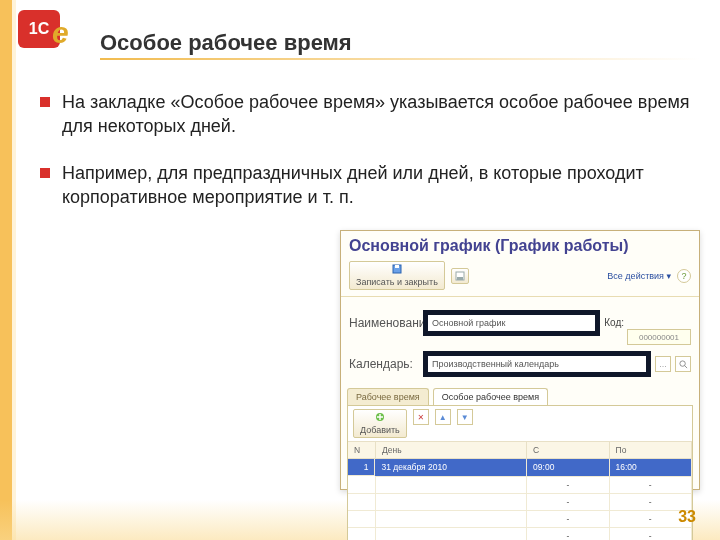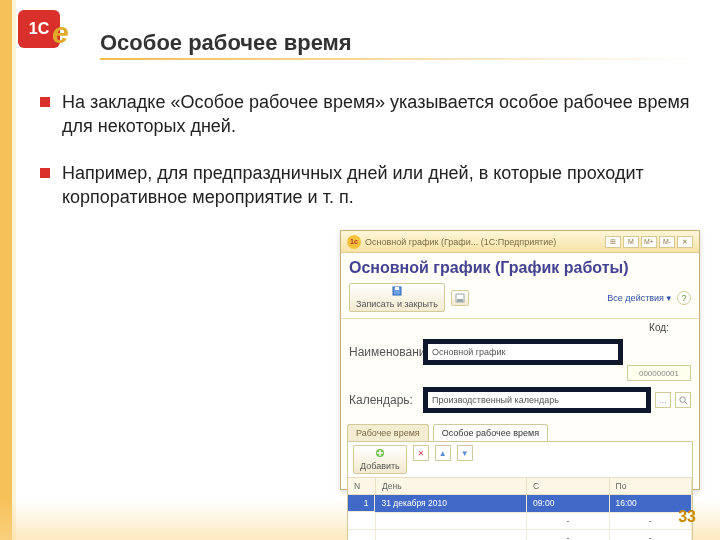--- a/index.html
+++ b/index.html
@@ -28,21 +28,21 @@
   .app-head { padding:6px 8px 4px; color:#434391; font-weight:bold; font-size:16px; }
   .toolbar { display:flex; align-items:center; gap:6px; padding:2px 8px 6px; border-bottom:1px solid #e8dcb2; }
   .tbtn { border:1px solid #d4c998; background:linear-gradient(#fff,#f3ead0); padding:2px 6px; border-radius:2px; display:flex; align-items:center; gap:3px; font-size:9px; color:#555;flex-direction:column; }
   .ticon { width:10px; height:10px; display:inline-block; }
   .flex1 { flex:1; }
   .link-all { color:#2a4ea0; font-size:9px; }
   .qmark { width:14px; height:14px; border:1px solid #d4c998; border-radius:7px; display:flex; align-items:center; justify-content:center; color:#6a9a3a; font-size:9px; background:#fff; }
   .form-row { display:flex; align-items:center; gap:4px; padding:3px 8px; }
   .lbl { width:70px; color:#555; font-size:12px; }
   .inp { flex:1; height:16px; border:5px solid #0f172a; background:#fff; padding:8px 4px; font-size:9px; color:#555; display:flex; align-items:center; }
-  .code-wrap { display:flex; align-items:center; gap:3px;flex-direction:column; }
+  .code-wrap { display:flex; align-items:center; gap:3px; }
   .code-in { width:64px; height:16px; border:1px solid #d4c998; background:#ffe; color:#888; font-size:8px; display:flex; align-items:center; justify-content:center;margin-top:29px; }
   .selbtn { width:16px; height:16px; border:1px solid #d4c998; background:#fff; display:flex; align-items:center; justify-content:center; font-size:8px; color:#777; }
   .tabs { display:flex; gap:4px; padding:0 6px; margin-top:8px; }
   .tab { padding:3px 8px; font-size:9px; border:1px solid #d4c998; border-bottom:none; border-radius:3px 3px 0 0; background:#f4ecd1; color:#7a6a40; }
   .tab.active { background:#fff; color:#333; }
   .tab-pane { margin:0 6px 6px; border:1px solid #d4c998; background:#fff; }
   .pane-tools { padding:3px 5px; display:flex; gap:6px; border-bottom:1px solid #e8e0c6; }
   .table { width:100%; border-collapse:collapse; font-size:8.5px; }
   .table th { text-align:left; font-weight:normal; color:#666; padding:3px 6px; border-bottom:1px solid #e8e0c6; border-right:1px solid #e8e0c6; background:#fbf6e6; }
   .table td { padding:3px 6px; border-bottom:1px solid #f0ead4; border-right:1px solid #f0ead4; color:#555; }
@@ -71,31 +71,20 @@
     </div>
     <div class="bp">
       <div class="sq"></div>
       <div>Например, для предпраздничных дней или дней, в которые проходит корпоративное мероприятие и т. п.</div>
     </div>
   </div>
 
   <div class="footgrad"></div>
 
   <div class="app">
-    <div class="app-titlebar">
-      <span class="app-bubble">1c</span>
-      <span class="app-ttl-txt">Основной график (Графи... (1С:Предприятие)</span>
-      <span class="app-btns">
-        <span class="app-btn">⊞</span>
-        <span class="app-btn">M</span>
-        <span class="app-btn">M+</span>
-        <span class="app-btn">M-</span>
-        <span class="app-btn">✕</span>
-      </span>
-    </div>
 
     <div class="app-head">Основной график (График работы)</div>
 
     <div class="toolbar">
       <div class="tbtn">
         <span class="ticon">
           <svg viewBox="0 0 10 10">
               <rect x="1" y="1" width="8" height="8" fill="#6aa0e8" stroke="#2a63b0"></rect>
               <rect x="3" y="1" width="4" height="3" fill="#fff"></rect>
             </svg>

